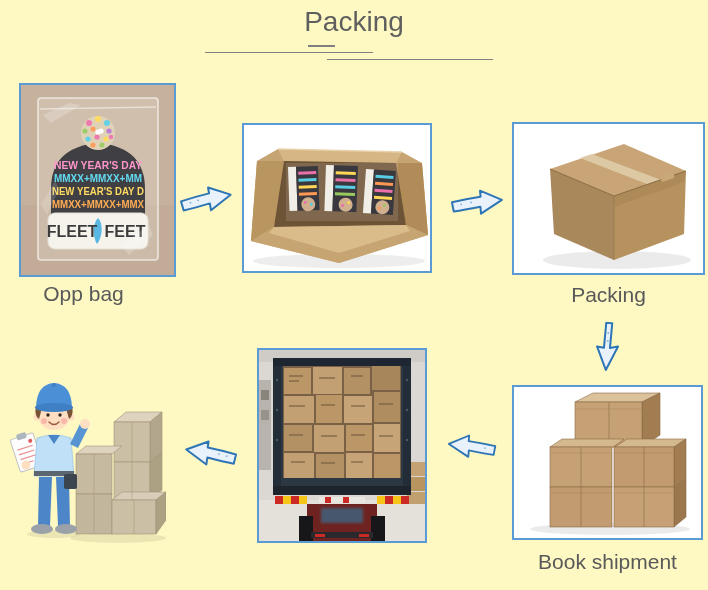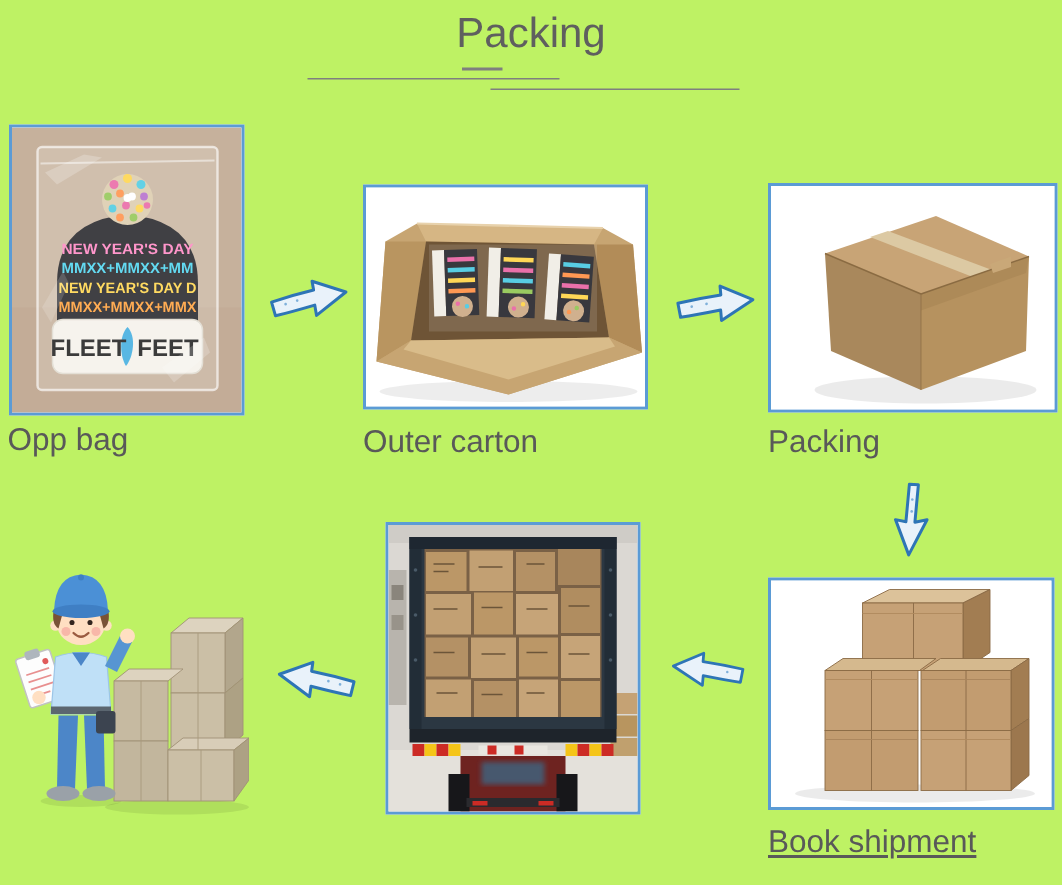--- a/index.html
+++ b/index.html
@@ -1,53 +1,53 @@
 <!DOCTYPE html>
 <html style="--accent-border: #5b9bd5; --arrow-stroke: #2e75b6; --arrow-fill: #e9f2fa; --label-text: #595959; --title-text: #5f5f5f; --divider-gray: #7f7f7f; --carton-tan: #c7a572;"><head>
 <meta charset="utf-8">
 <style>
   html,body{margin:0;padding:0;background:#ffffff;}
   .canvas{
-    position:relative;width:708px;height:590px;background:#bef264;
+    position:relative;width:708px;height:590px;background:#fef9c3;
     font-family:"Liberation Sans",sans-serif;overflow:hidden;
   }
   .title{
     position:absolute;top:6px;left:0;width:100%;text-align:center;
     font-size:28px;font-weight:400;color:var(--title-text,#5f5f5f);margin:0;
   }
   .deco-line{position:absolute;background:var(--divider-gray,#7f7f7f);height:1px;}
   .deco-line.small{left:308px;top:45px;width:27px;height:2px;}
   .deco-line.a{left:205px;top:52px;width:168px;}
   .deco-line.b{left:327px;top:59px;width:166px;}
 
   .tile{position:absolute;box-sizing:border-box;background:#fff;}
   .tile.bordered{border:2px solid var(--accent-border,#5b9bd5);}
   .tile svg{display:block;width:100%;height:100%;}
 
   .step-label{
     position:absolute;color:var(--label-text,#595959);
-    font-size:21px;white-space:nowrap;
+    font-size:21px;text-align:center;white-space:nowrap;
   }
 
   .arrow{position:absolute;}
   .arrow svg{display:block;width:100%;height:100%;overflow:visible;}
 
-  #tile-opp-bag{left:6px;top:83px;width:157px;height:194px;}
+  #tile-opp-bag{left:19px;top:83px;width:157px;height:194px;}
   #tile-outer-carton{left:242px;top:123px;width:190px;height:150px;}
   #tile-packing{left:512px;top:122px;width:193px;height:153px;}
   #tile-ship-out{left:6px;top:358px;width:160px;height:190px;background:transparent;}
   #tile-loading{left:257px;top:348px;width:170px;height:195px;}
   #tile-book-shipment{left:512px;top:385px;width:191px;height:155px;}
 
   #label-opp-bag{left:5px;top:282px;width:157px;}
   #label-outer-carton{left:242px;top:283px;width:190px;}
   #label-packing{left:512px;top:283px;width:193px;}
   #label-ship-out{left:5px;top:549px;width:157px;}
   #label-loading{left:257px;top:550px;width:170px;}
-  #label-book-shipment{left:512px;top:550px;width:191px;text-decoration:underline;}
+  #label-book-shipment{left:512px;top:550px;width:191px;}
 
   #arrow-1{left:178px;top:184px;width:56px;height:30px;transform:rotate(-10deg);}
   #arrow-2{left:449px;top:187px;width:56px;height:30px;transform:rotate(-5deg);}
   #arrow-down{left:594px;top:321px;width:28px;height:52px;transform:rotate(3deg);}
   #arrow-left-1{left:183px;top:438px;width:56px;height:30px;transform:scaleX(-1) rotate(-8deg);}
   #arrow-left-2{left:446px;top:432px;width:52px;height:28px;transform:scaleX(-1) rotate(-5deg);}
 </style>
 </head>
 <body>
 
@@ -190,21 +190,20 @@
   </div>
   <div class="arrow" id="arrow-2">
     <svg viewBox="0 0 56 30">
       <path d="M3,13 C10,12 24,10.5 32,10 L32,4 L53,15 L31,27 L31,20 C22,21 12,22 4,22.5 Z" fill="var(--arrow-fill,#e9f2fa)" stroke="var(--arrow-stroke,#2e75b6)" stroke-width="2" stroke-linejoin="round"></path>
       <circle cx="12" cy="16" r="0.9" fill="#7fb0da"></circle>
         <circle cx="22" cy="15" r="0.9" fill="#7fb0da"></circle>
     </svg>
   </div>
 
   <div class="step-label" id="label-opp-bag">Opp bag</div>
-  <div class="step-label" id="label-outer-carton">Outer carton</div>
   <div class="step-label" id="label-packing">Packing</div>
 
   <div class="arrow" id="arrow-down">
     <svg viewBox="0 0 28 52">
       <path d="M11,2 L17,2 L16,27 L24,25 L13,49 L3,26 L10,27 Z" fill="var(--arrow-fill,#e9f2fa)" stroke="var(--arrow-stroke,#2e75b6)" stroke-width="2" stroke-linejoin="round"></path>
       <circle cx="13.5" cy="12" r="0.9" fill="#7fb0da"></circle>
         <circle cx="13.5" cy="20" r="0.9" fill="#7fb0da"></circle>
     </svg>
   </div>
 

